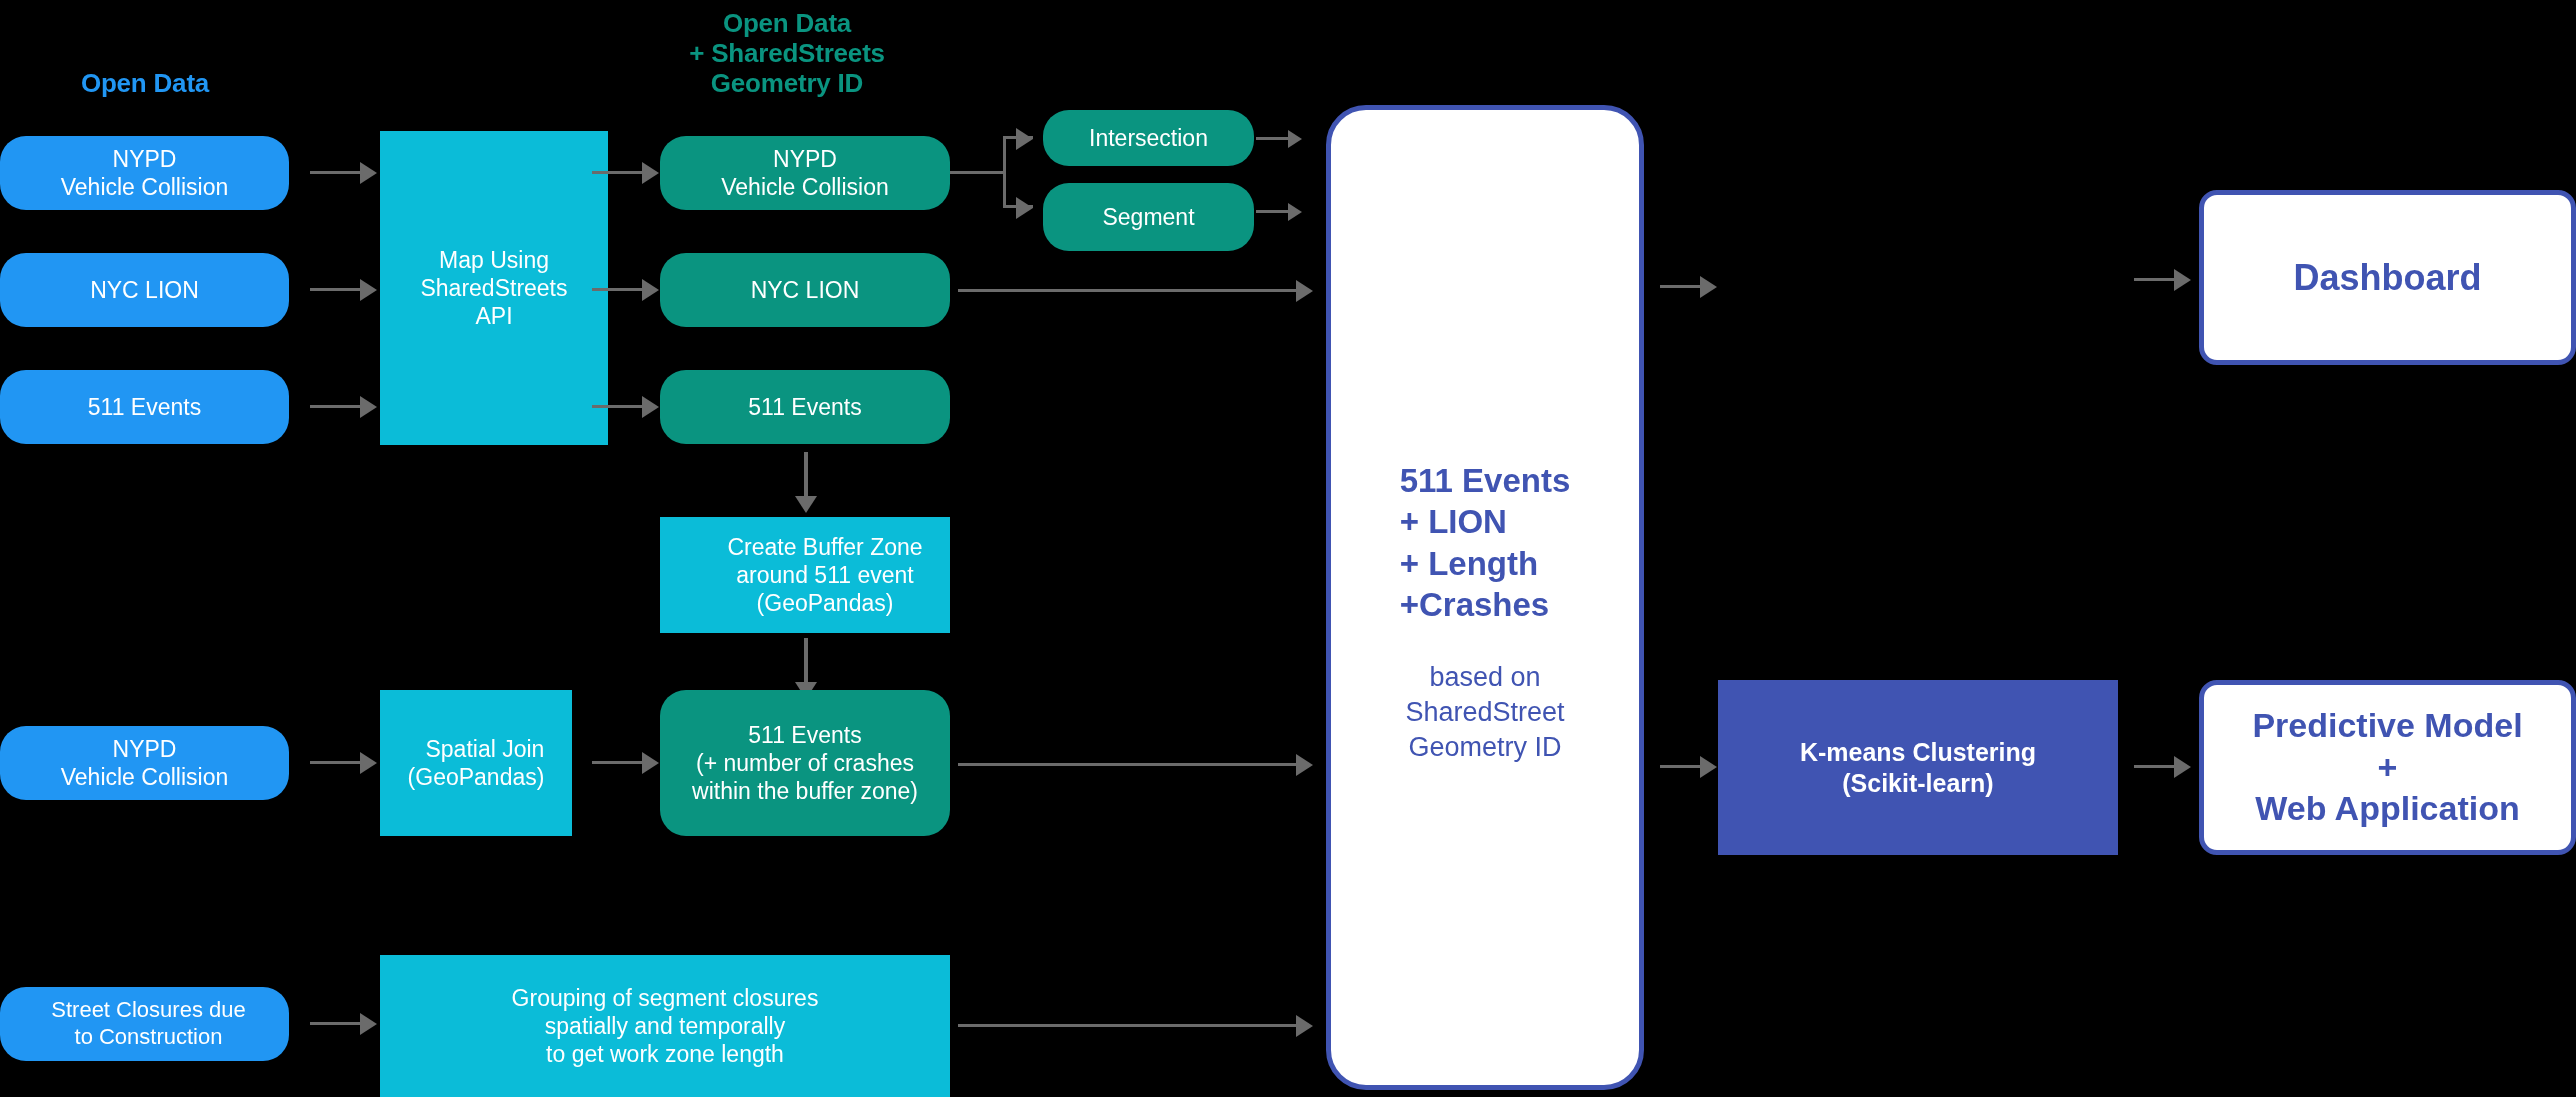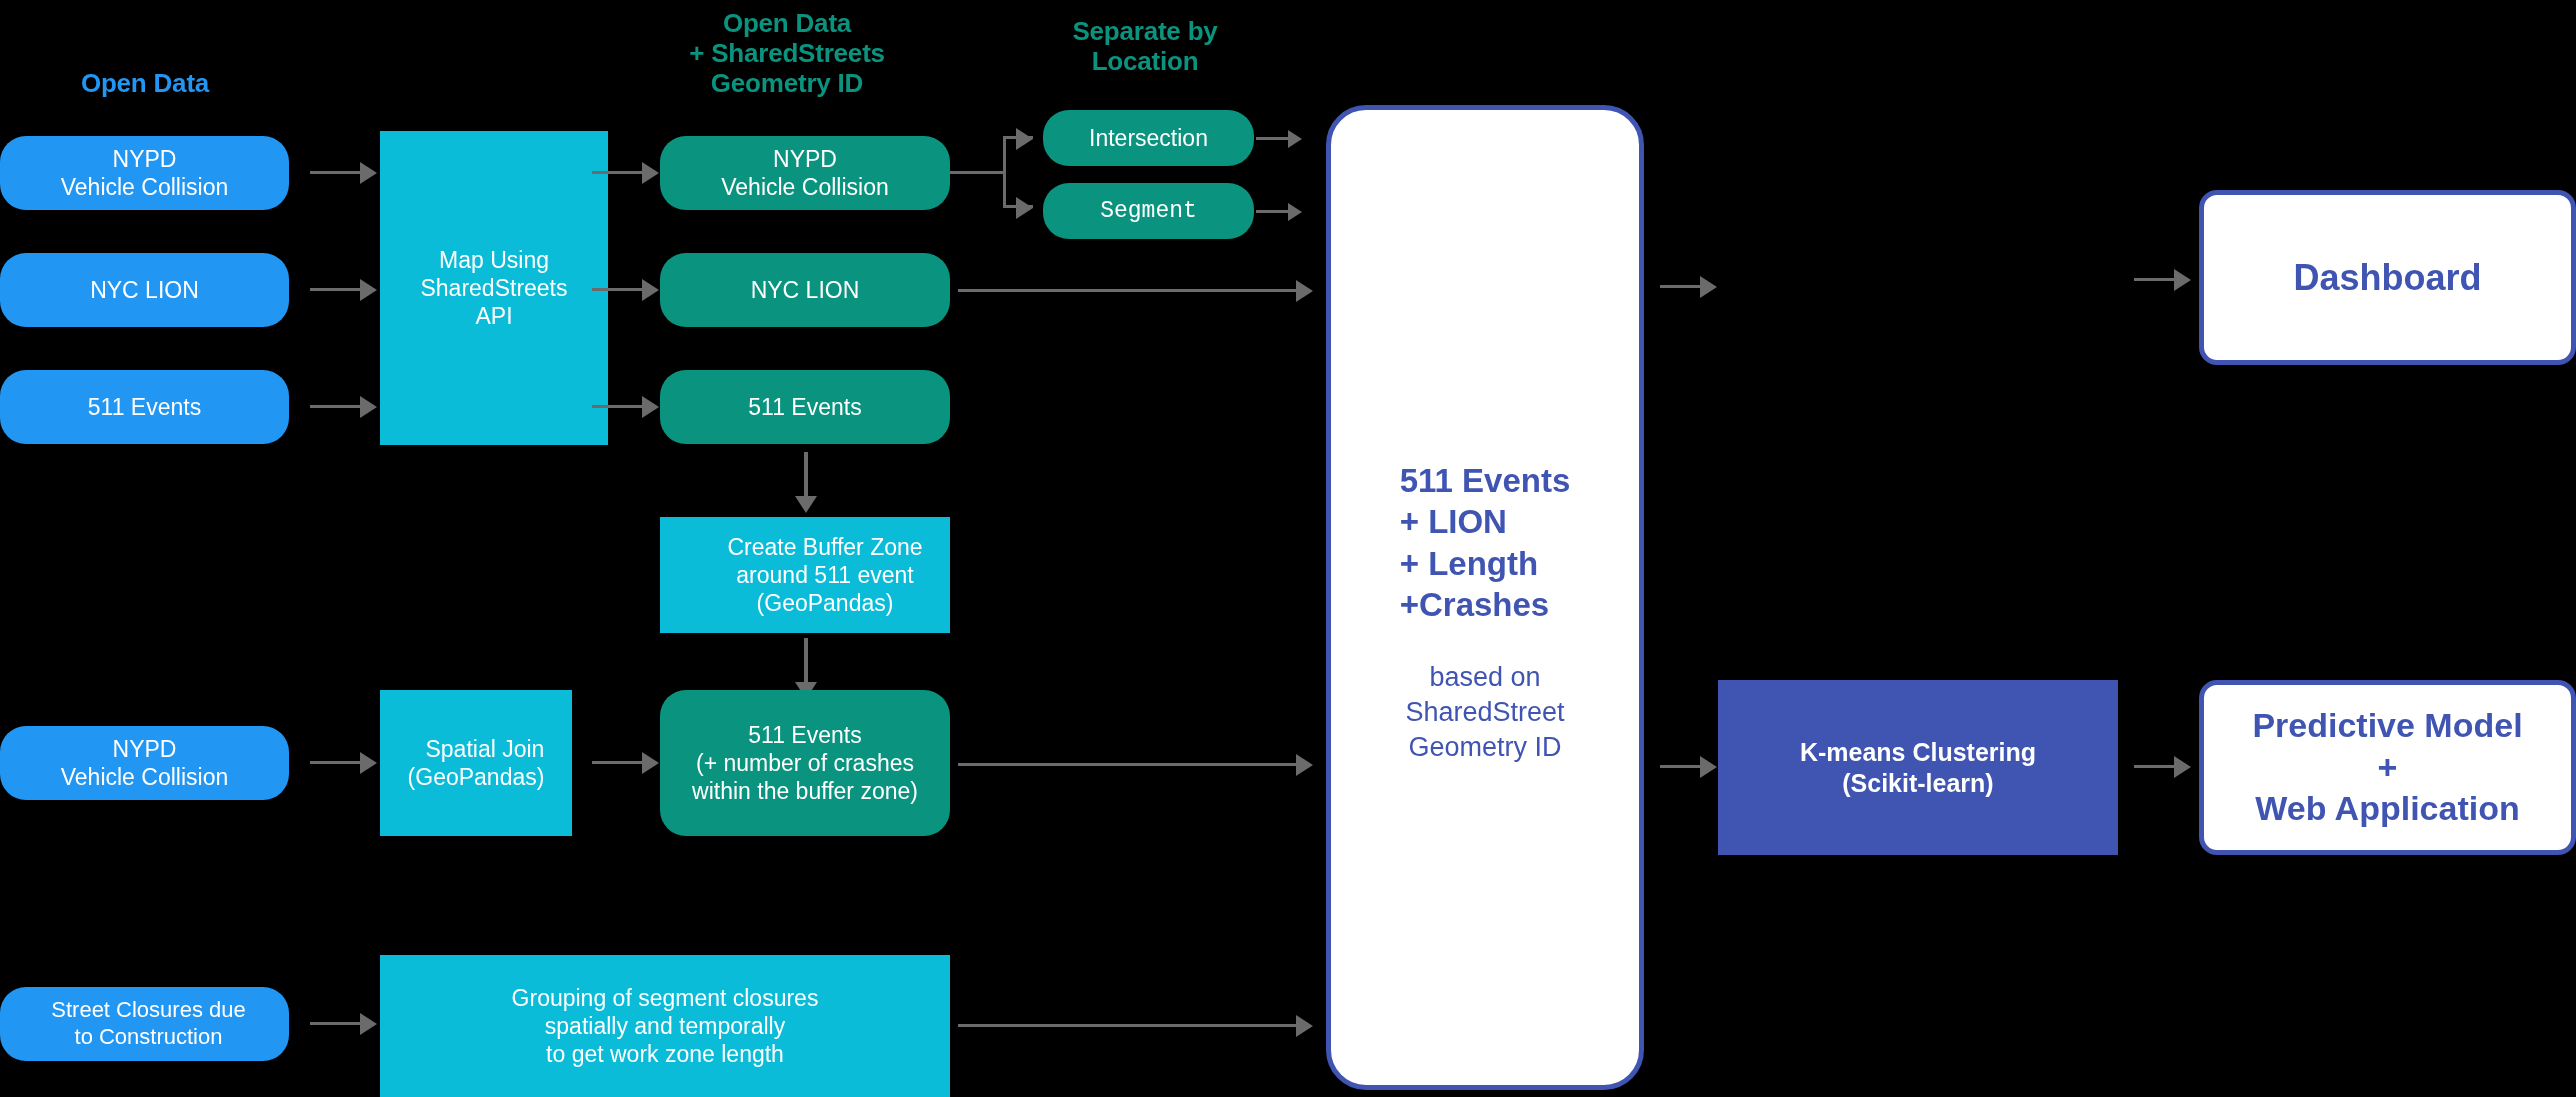--- a/index.html
+++ b/index.html
@@ -111,22 +111,20 @@
 <body>
 
 <div id="stage">
 
   <div class="col-heading" style="left:0px; top:68px; width:290px; font-size:26px; color:#2196f3;">Open Data</div>
 
   <div class="col-heading" style="left:642px; top:8px; width:290px; font-size:26px; color:#0a9480;">Open Data
 + SharedStreets
 Geometry ID</div>
 
-  <div class="col-heading" style="left:1000px; top:16px; width:290px; font-size:26px; color:#0a9480;">Separate by
-Location</div>
 
   <div class="node blue" style="left:0px; top:136px; width:289px; height:74px; font-size:23px;">NYPD
 Vehicle Collision</div>
 
   <div class="node blue" style="left:0px; top:253px; width:289px; height:74px; font-size:23px;">NYC LION</div>
 
   <div class="node blue" style="left:0px; top:370px; width:289px; height:74px; font-size:23px;">511 Events</div>
 
   <div class="node blue" style="left:0px; top:726px; width:289px; height:74px; font-size:23px;">NYPD
 Vehicle Collision</div>
@@ -195,21 +193,21 @@
 
   <div class="hline" style="left:950px; top:171px; width:55px;"></div>
   <div class="vline" style="left:1003px; top:137px; height:71px;"></div>
   <div class="hline" style="left:1003px; top:136px; width:30px;"></div>
   <div class="arrowhead" style="left:1016px; top:128px;"></div>
   <div class="hline" style="left:1003px; top:205px; width:30px;"></div>
   <div class="arrowhead" style="left:1016px; top:197px;"></div>
 
   <div class="node teal" style="left:1043px; top:110px; width:211px; height:56px; font-size:23px;">Intersection</div>
 
-  <div class="node teal" style="left:1043px; top:183px; width:211px; height:56px; font-size:23px;font-family:Liberation Mono, monospace;">Segment</div>
+  <div class="node teal" style="left:1043px; top:183px; width:211px; height:68px; font-size:23px;">Segment</div>
 
   <div class="hline" style="left:1256px; top:137px; width:42px;"></div>
   <div class="arrowhead small" style="left:1288px; top:130px;"></div>
 
   <div class="hline" style="left:1256px; top:210px; width:42px;"></div>
   <div class="arrowhead small" style="left:1288px; top:203px;"></div>
 
   <div class="hline" style="left:958px; top:289px; width:345px;"></div>
   <div class="arrowhead" style="left:1296px; top:280px;"></div>
 

